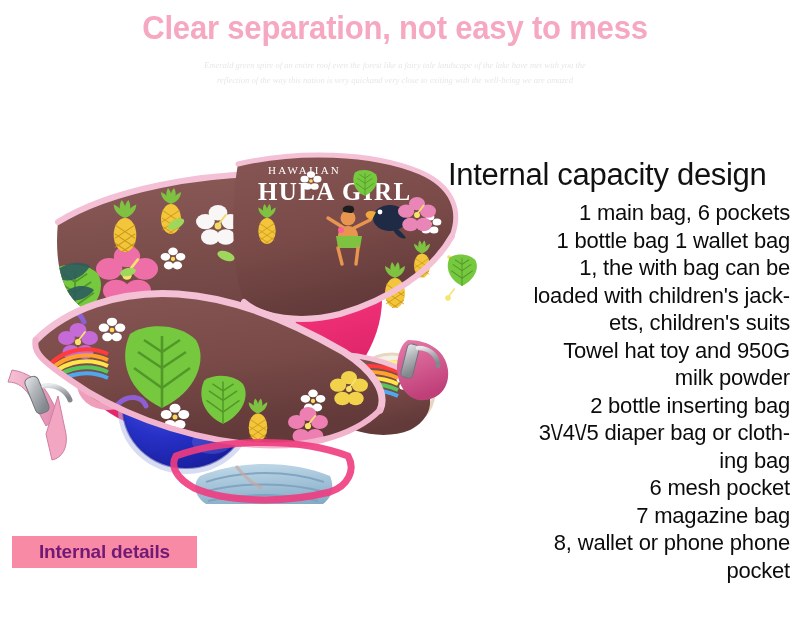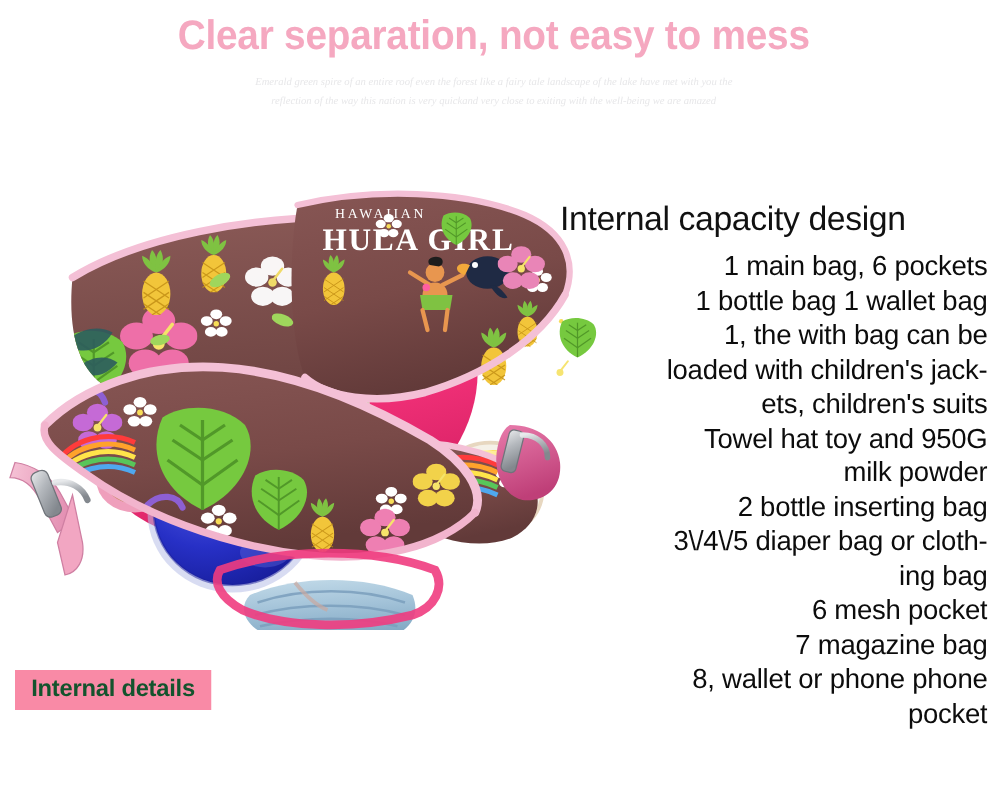--- a/index.html
+++ b/index.html
@@ -64,21 +64,21 @@
 
   
   #copy {
     position: absolute;
     left: 448px;
     top: 158px;
     width: 342px;
   }
   #copy-heading {
     font-family: "Liberation Sans", sans-serif;
-    font-size: 27px;
+    font-size: 31px;
     color: #111111;
     line-height: 34px;
     white-space: nowrap;
     letter-spacing: -0.3px;
   }
   #copy-list {
     margin: 7px 0 0 38px;
     padding: 0;
     list-style: none;
     text-align: right;
@@ -91,23 +91,23 @@
     white-space: nowrap;
     letter-spacing: -0.2px;
   }
 
   
   #badge {
     position: absolute;
     left: 12px;
     top: 536px;
     height: 32px;
-    padding: 0 13px;
+    padding: 0 27px;
     background: #f98aa6;
-    color: #14532d;
+    color: #701a75;
     font-family: "Liberation Sans", sans-serif;
     font-weight: bold;
     font-size: 19px;
     line-height: 32px;
     letter-spacing: -0.2px;
     white-space: nowrap;
   }
 </style>
 </head>
 <body>

